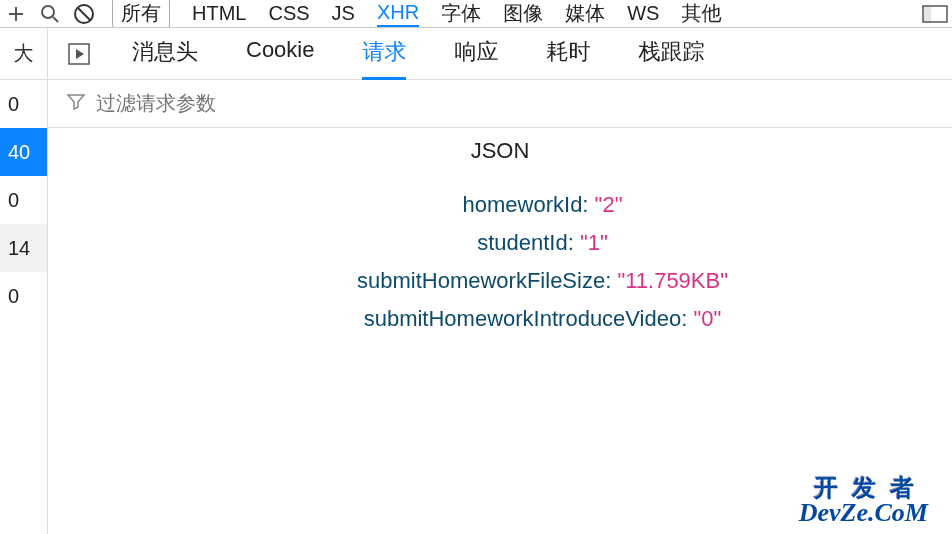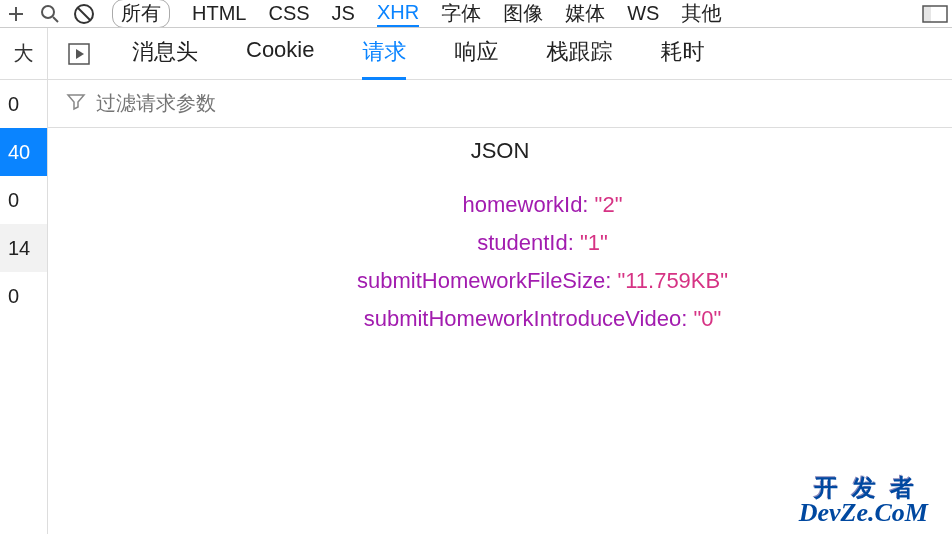--- a/index.html
+++ b/index.html
@@ -38,21 +38,21 @@
     }
     .filter-tab {
       font-size: 20px;
       color: #222;
       cursor: pointer;
       padding: 2px 0;
     }
     .filter-tab.boxed {
       border: 1px solid #aaa;
       padding: 0 8px;
-      border-radius: 11px;
+      border-radius: 2px;
     }
     .toggle-icon {
       margin-left: auto;
       width: 26px;
       height: 18px;
       display: flex;
       align-items: center;
     }
     .main {
       display: flex;
@@ -151,21 +151,21 @@
       padding: 10px 4px;
     }
     .json-body {
       padding: 12px 0 0 40px;
     }
     .json-line {
       padding: 6px 0;
       font-size: 22px;
     }
     .json-key {
-      color: #a21caf;
+      color: #0c4a6e;
       margin-left: 45px;
     }
     .json-val {
       color: #d63384;
     }
     .watermark {
       position: absolute;
       right: 24px;
       bottom: 8px;
       text-align: right;
@@ -246,22 +246,22 @@
         <svg width="24" height="24" viewBox="0 0 24 24">
             <rect x="2" y="2" width="20" height="20" stroke="#555" stroke-width="1.5" fill="none"></rect>
             <path d="M9 7l8 5-8 5z" fill="#555"></path>
           </svg>
       </span>
       <div id="detail-tabs-inner" style="display:flex;gap:48px">
           <span class="detail-tab">消息头</span>
           <span class="detail-tab">Cookie</span>
           <span class="detail-tab active">请求</span>
           <span class="detail-tab">响应</span>
+          <span class="detail-tab">耗时</span>
           <span class="detail-tab">栈跟踪</span>
-          <span class="detail-tab">耗时</span>
         </div>
     </div>
 
     <div class="filter-row">
       <span>
         <svg width="20" height="20" viewBox="0 0 20 20">
             <path d="M2 4h16l-6 7v5l-4 2v-7z" stroke="#888" stroke-width="1.5" fill="none"></path>
           </svg>
       </span>
       <input class="filter-input" placeholder="过滤请求参数" style="">

